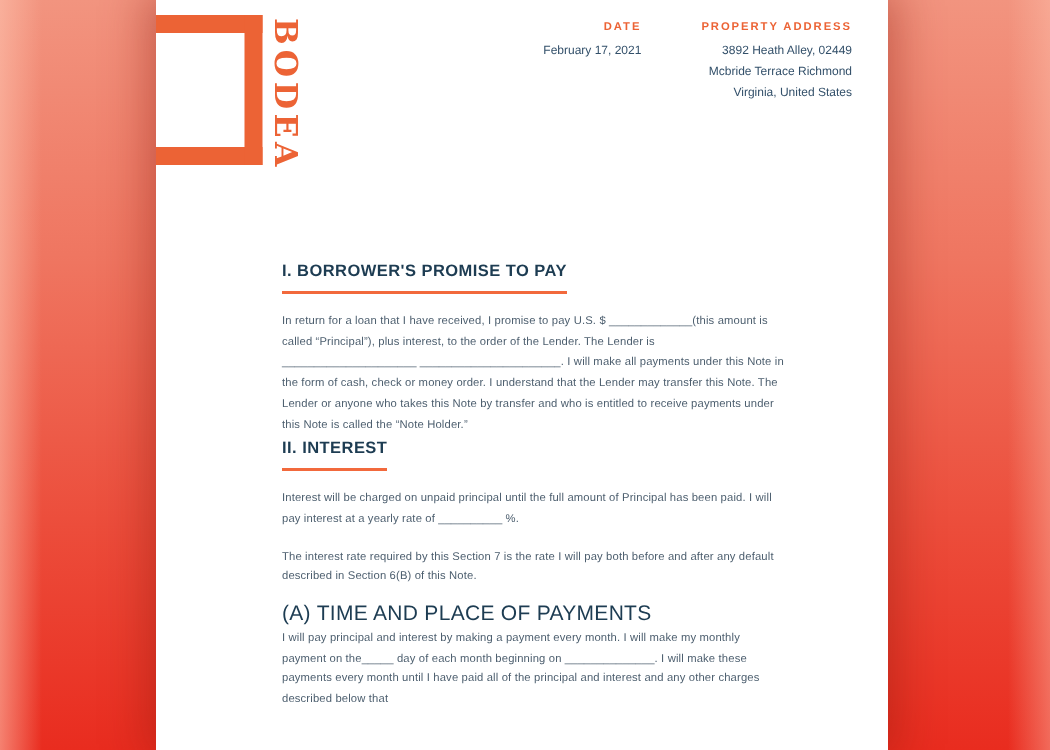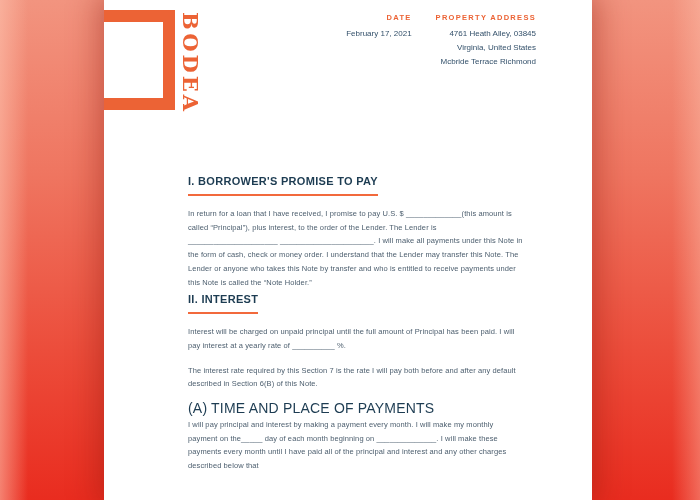--- a/index.html
+++ b/index.html
@@ -57,23 +57,23 @@
     font-weight: bold;
     font-size: 21px;
     letter-spacing: 3px;
     color: #ec6335;
     line-height: 1;
   }
   
   .doc-header {
     position: absolute;
     top: 13px;
-    right: 56px;
+    right: 24px;
     display: flex;
-    gap: 24px;
+    gap: 40px;
   }
   .hdr-col { text-align: right; }
   .hdr-label {
     font-size: 7.5px;
     font-weight: bold;
     letter-spacing: 1.3px;
     color: #ec6335;
     margin-bottom: 5px;
   }
   .hdr-value {
@@ -130,23 +130,23 @@
     <div class="logo-square"></div>
     <div class="logo-text">BODEA</div>
 
     <div class="doc-header">
       <div class="hdr-col">
         <div class="hdr-label">DATE</div>
         <div class="hdr-value">February 17, 2021</div>
       </div>
       <div class="hdr-col">
         <div class="hdr-label">PROPERTY ADDRESS</div>
-        <div class="hdr-value">4761 Heath Alley, 03845</div>
+        <div class="hdr-value">3892 Heath Alley, 02449</div>
+        <div class="hdr-value">Mcbride Terrace Richmond</div>
         <div class="hdr-value">Virginia, United States</div>
-        <div class="hdr-value">Mcbride Terrace Richmond</div>
       </div>
     </div>
 
     <div class="content">
 
       <section class="sec-1">
         <h2><span class="underlined">I. BORROWER'S PROMISE TO PAY</span></h2>
         <p>In return for a loan that I have received, I promise to pay U.S. $ _____________(this amount is called “Principal”), plus interest, to the order of the Lender. The Lender is _____________________ ______________________. I will make all payments under this Note in the form of cash, check or money order. I understand that the Lender may transfer this Note. The Lender or anyone who takes this Note by transfer and who is entitled to receive payments under this Note is called the “Note Holder.”</p>
       </section>
 

